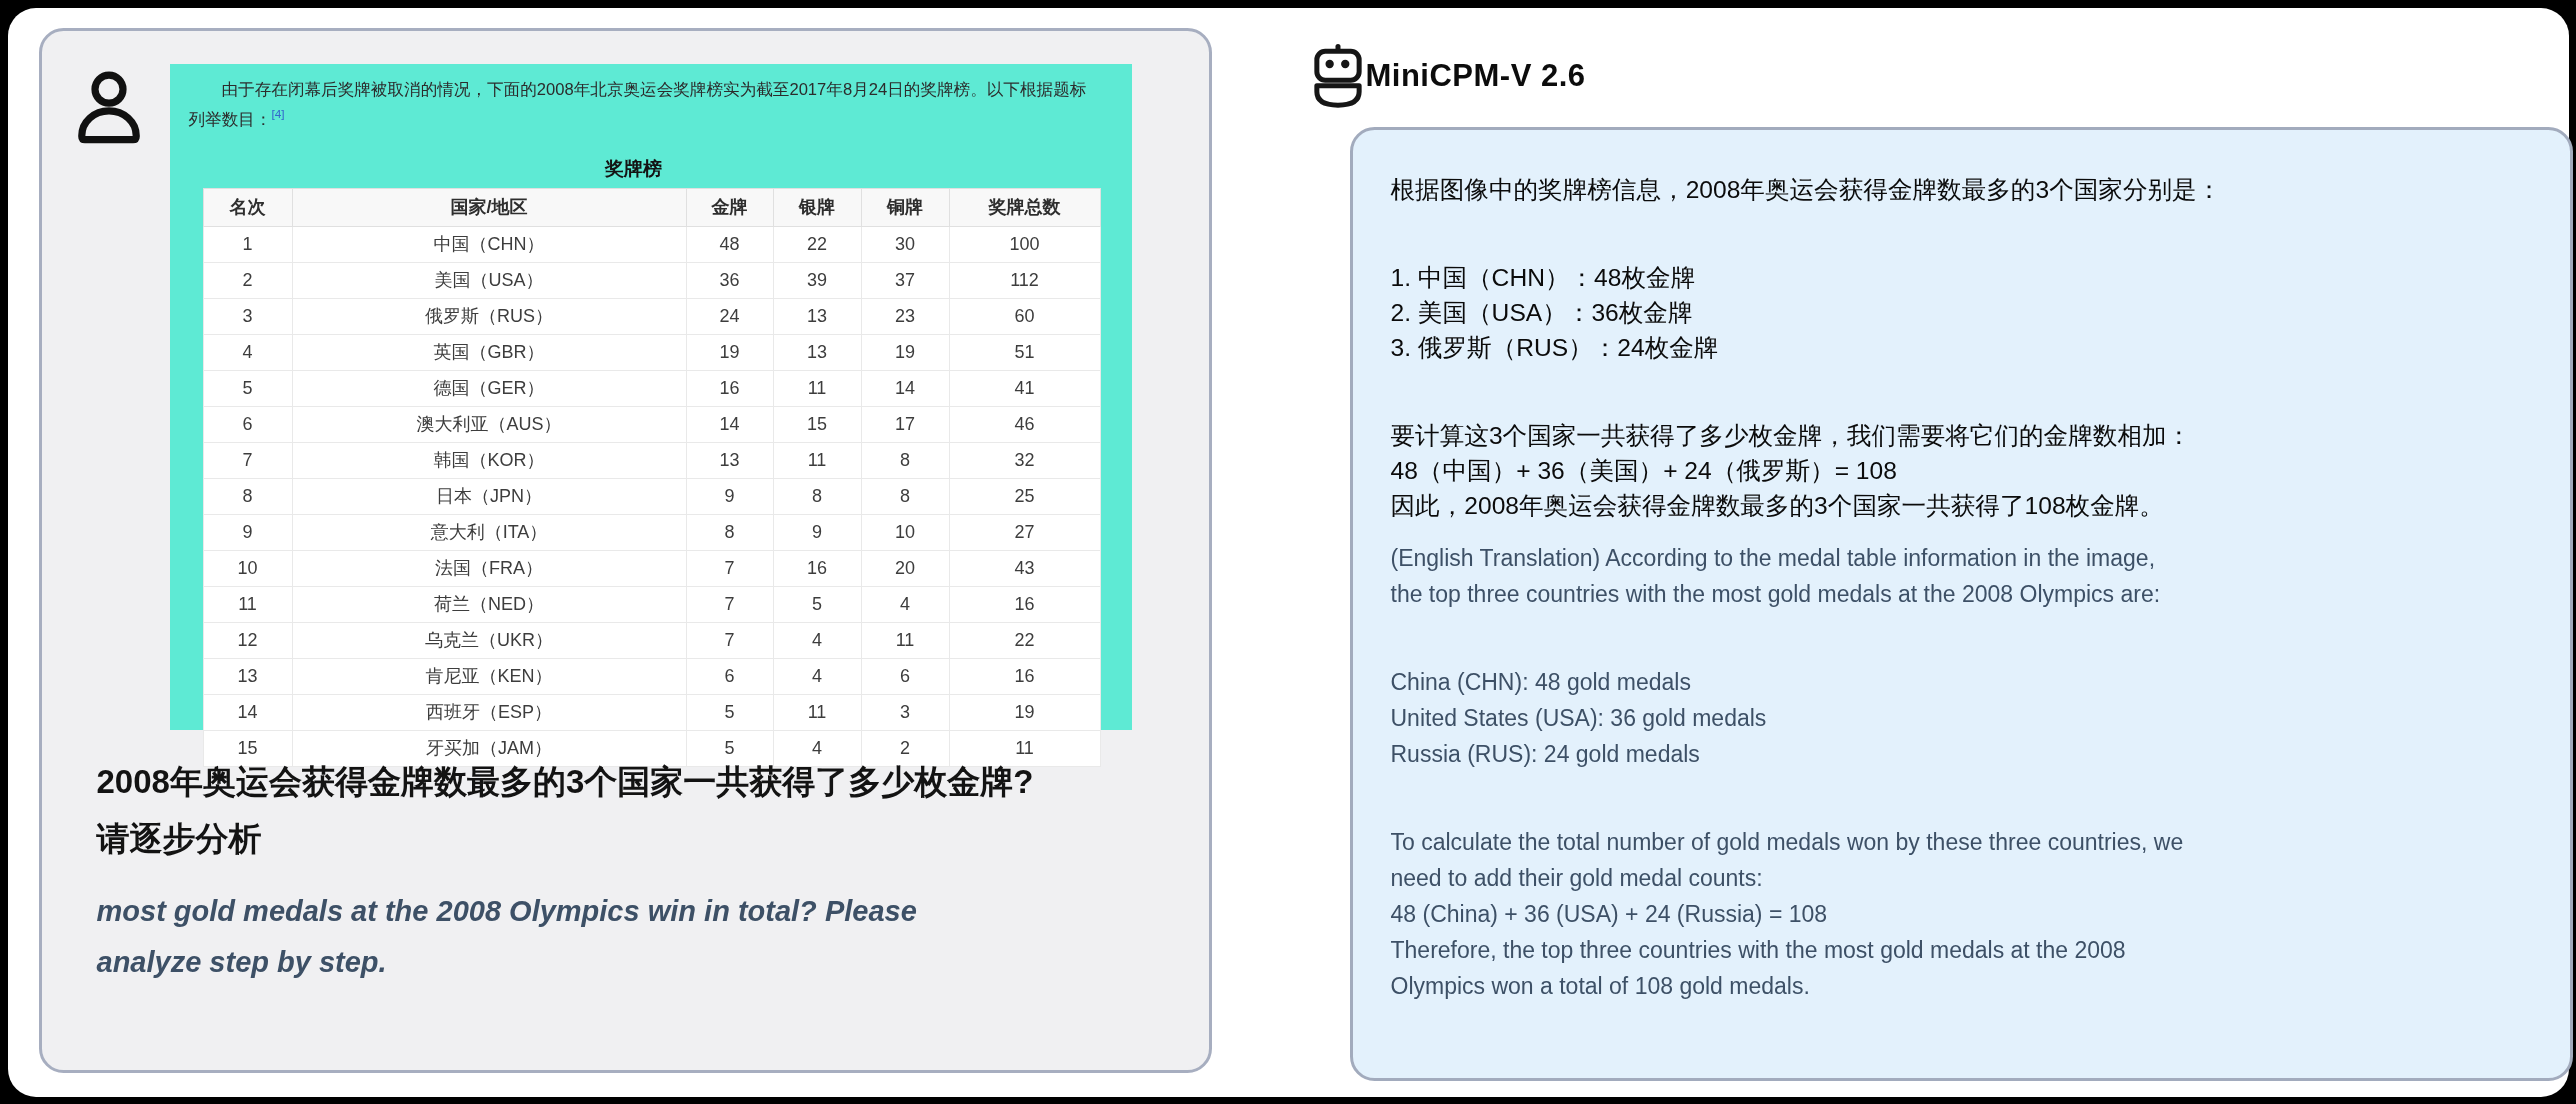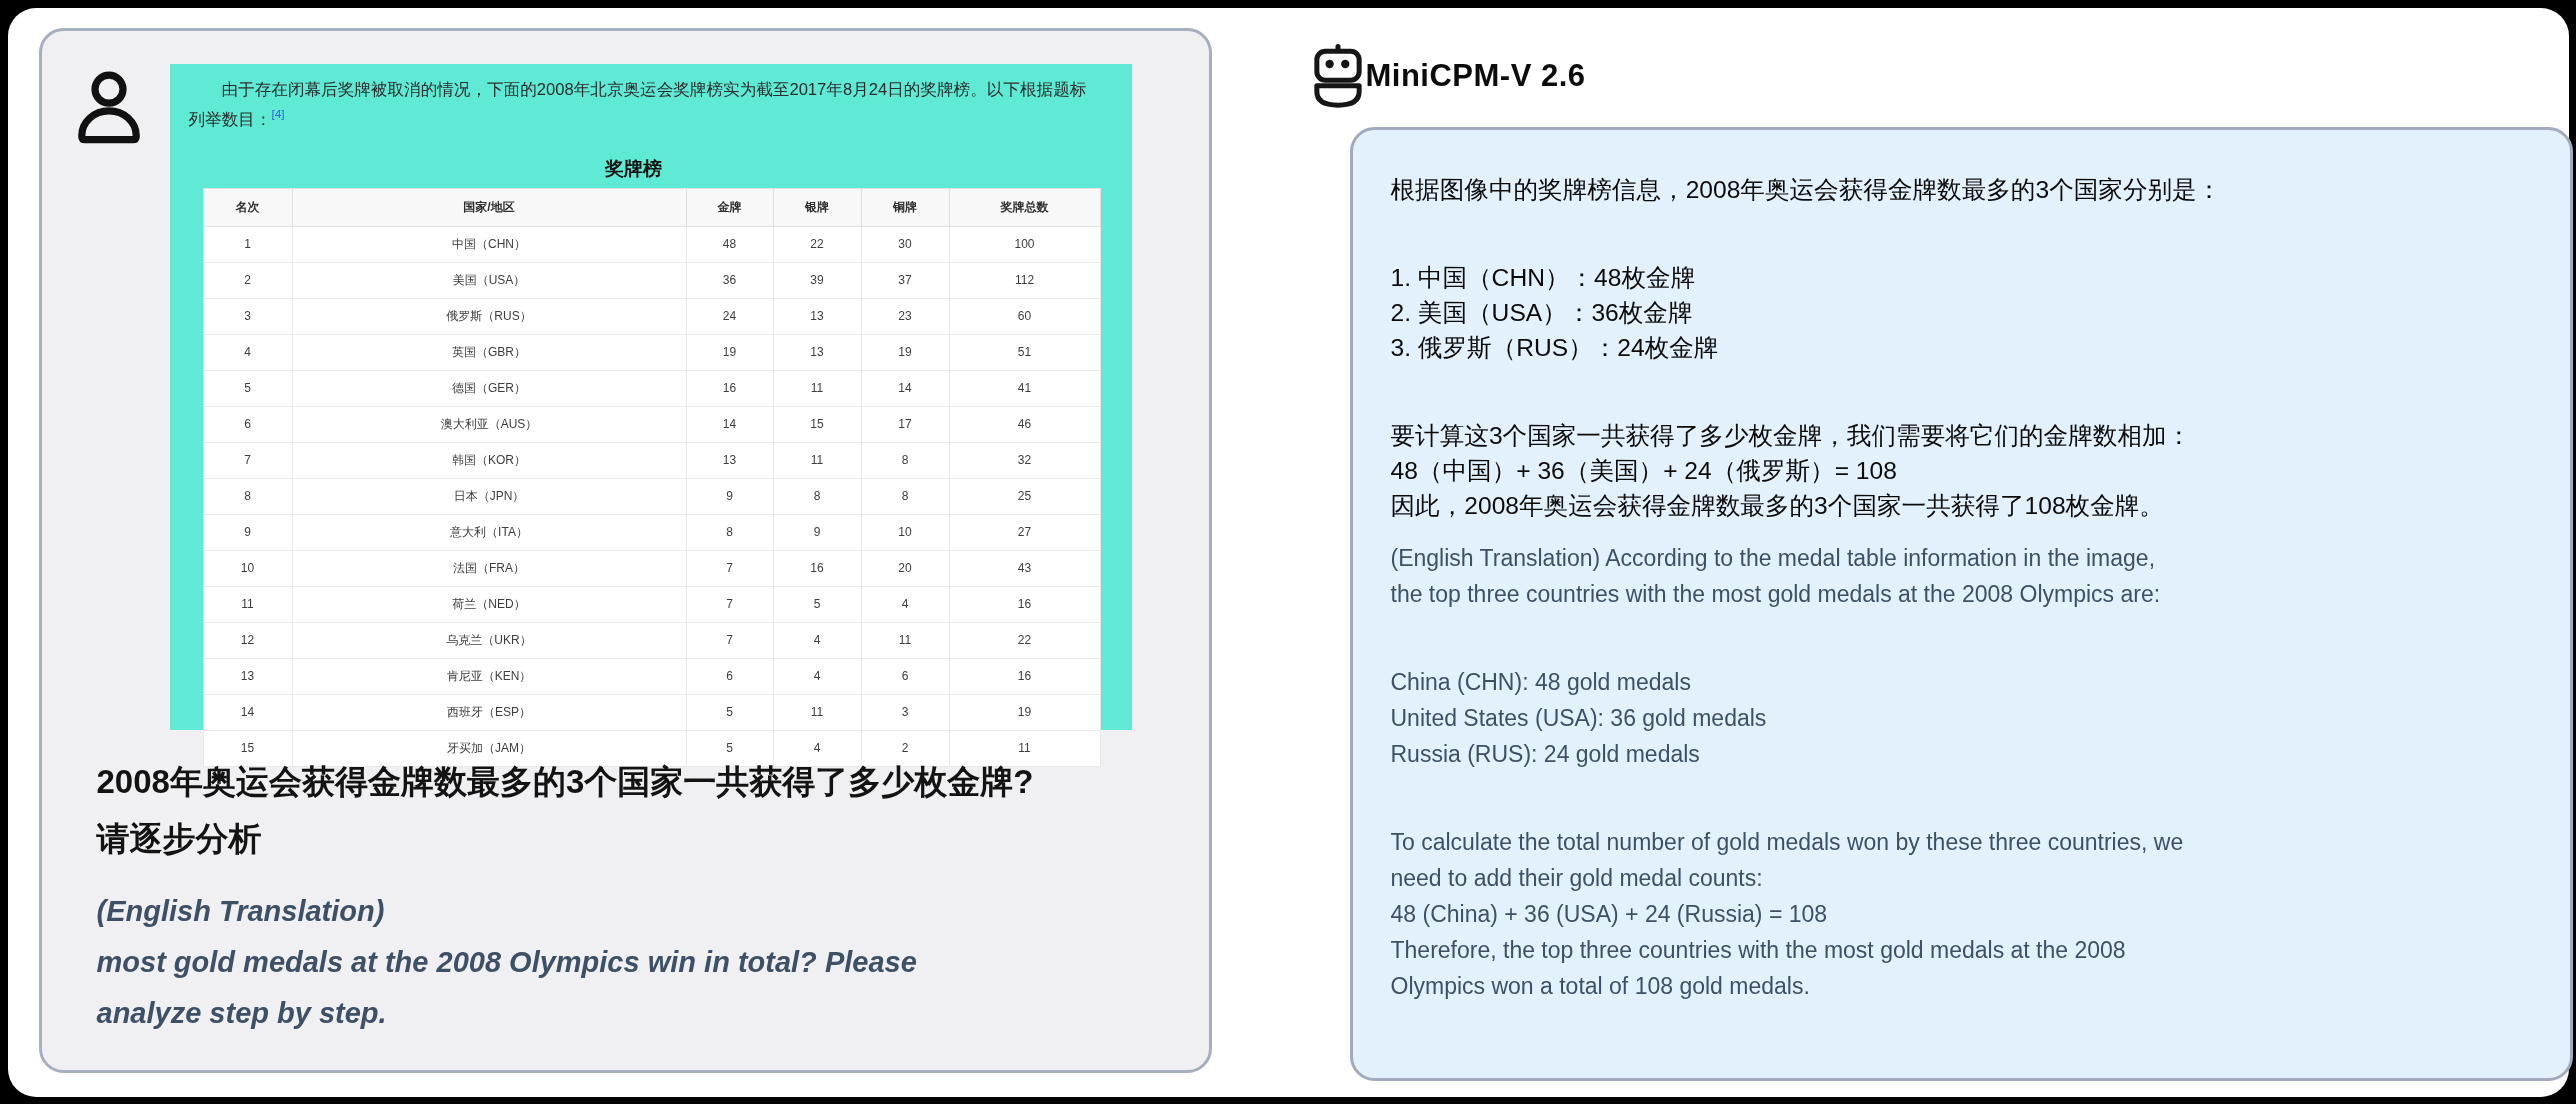--- a/index.html
+++ b/index.html
@@ -17,21 +17,21 @@
   
   .user-panel{position:absolute;left:31px;top:20px;width:1173px;height:1045px;
     background:var(--panel-bg);border:3.2px solid var(--panel-border);border-radius:24.6px;box-sizing:border-box;}
   .user-icon{position:absolute;left:27px;top:35px;width:80px;height:80px;}
 
   .embedded-image{position:absolute;left:128px;top:33px;width:962px;height:666px;background:#5eead4;}
   .intro{position:absolute;left:19px;top:11.8px;width:908px;font-size:16.6px;line-height:30px;color:#2c2c2c;text-indent:33px;}
   .intro sup{color:var(--citation);font-size:11.8px;line-height:0;}
   .img-title{position:absolute;left:0;right:34px;top:92px;text-align:center;font-size:19px;font-weight:700;color:#141414;}
   .medal-table{position:absolute;left:33px;top:124px;width:896px;border-collapse:collapse;
-    font-size:12px;color:#3d3d3d;table-layout:fixed;}
+    font-size:18px;color:#3d3d3d;table-layout:fixed;}
   .medal-table th{height:35px;background:var(--tbl-head-bg);font-weight:600;color:#2e2e2e;
     border:0.5px solid #e0e0e0;text-align:center;}
   .medal-table td{height:33px;border:0.5px solid var(--tbl-border);background:#fff;text-align:center;}
 
   .question-zh{position:absolute;left:55px;top:722px;width:1090px;font-size:33px;font-weight:700;
     color:#131313;line-height:57px;}
   .translation-left{position:absolute;left:55px;top:855px;width:1101px;font-size:29px;font-weight:700;
     font-style:italic;color:var(--translation);line-height:51px;}
 
   
@@ -207,21 +207,20 @@
             </tbody>
         </table>
       </div>
 
       <div class="question-zh">
           <div class="text-line">2008年奥运会获得金牌数最多的3个国家一共获得了多少枚金牌?</div>
           <div class="text-line">请逐步分析</div>
         </div>
 
       <div class="translation-left">
-          <div class="text-line">(English Translation)</div>
           <div class="text-line">most gold medals at the 2008 Olympics win in total? Please</div>
           <div class="text-line">analyze step by step.</div>
         </div>
     </div>
 
     <div class="assistant-header">
       <svg class="robot-icon" viewBox="0 0 100 115">
         <rect x="45.5" y="0" width="9" height="15" rx="4.5" fill="#161616"></rect>
         <rect x="12" y="13" width="76" height="52" rx="15" fill="none" stroke="#161616" stroke-width="9"></rect>
         <circle cx="35" cy="36" r="7.5" fill="#161616"></circle>

